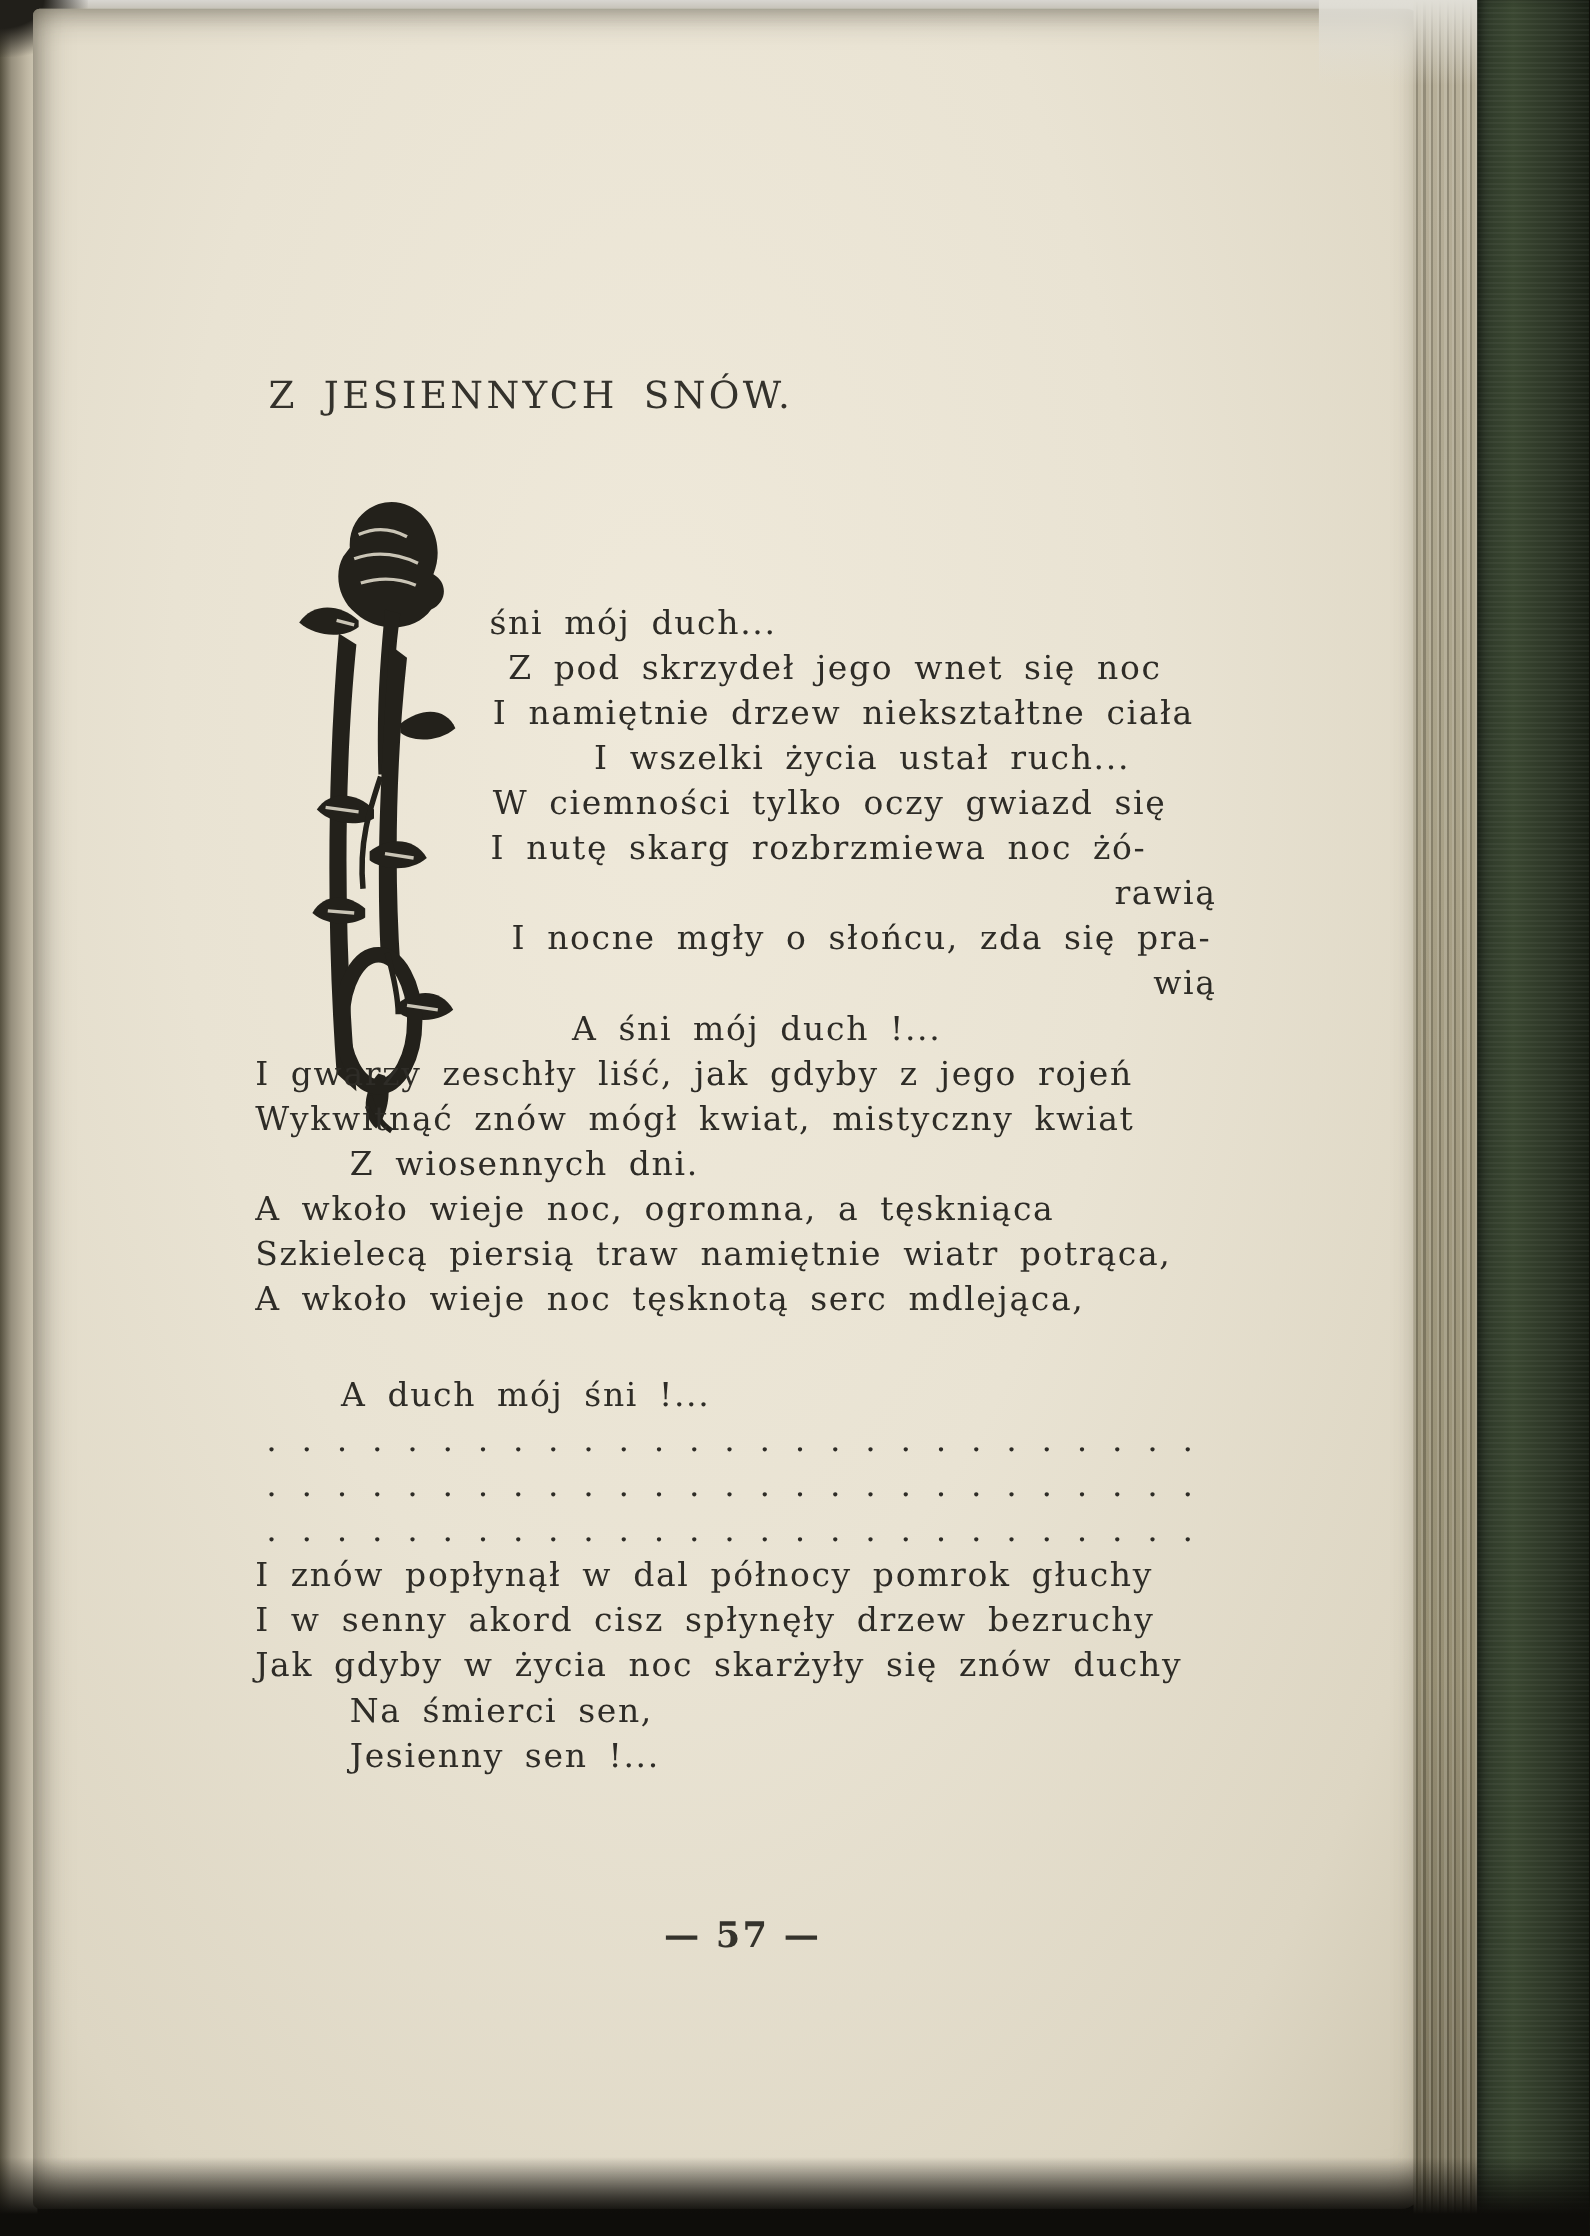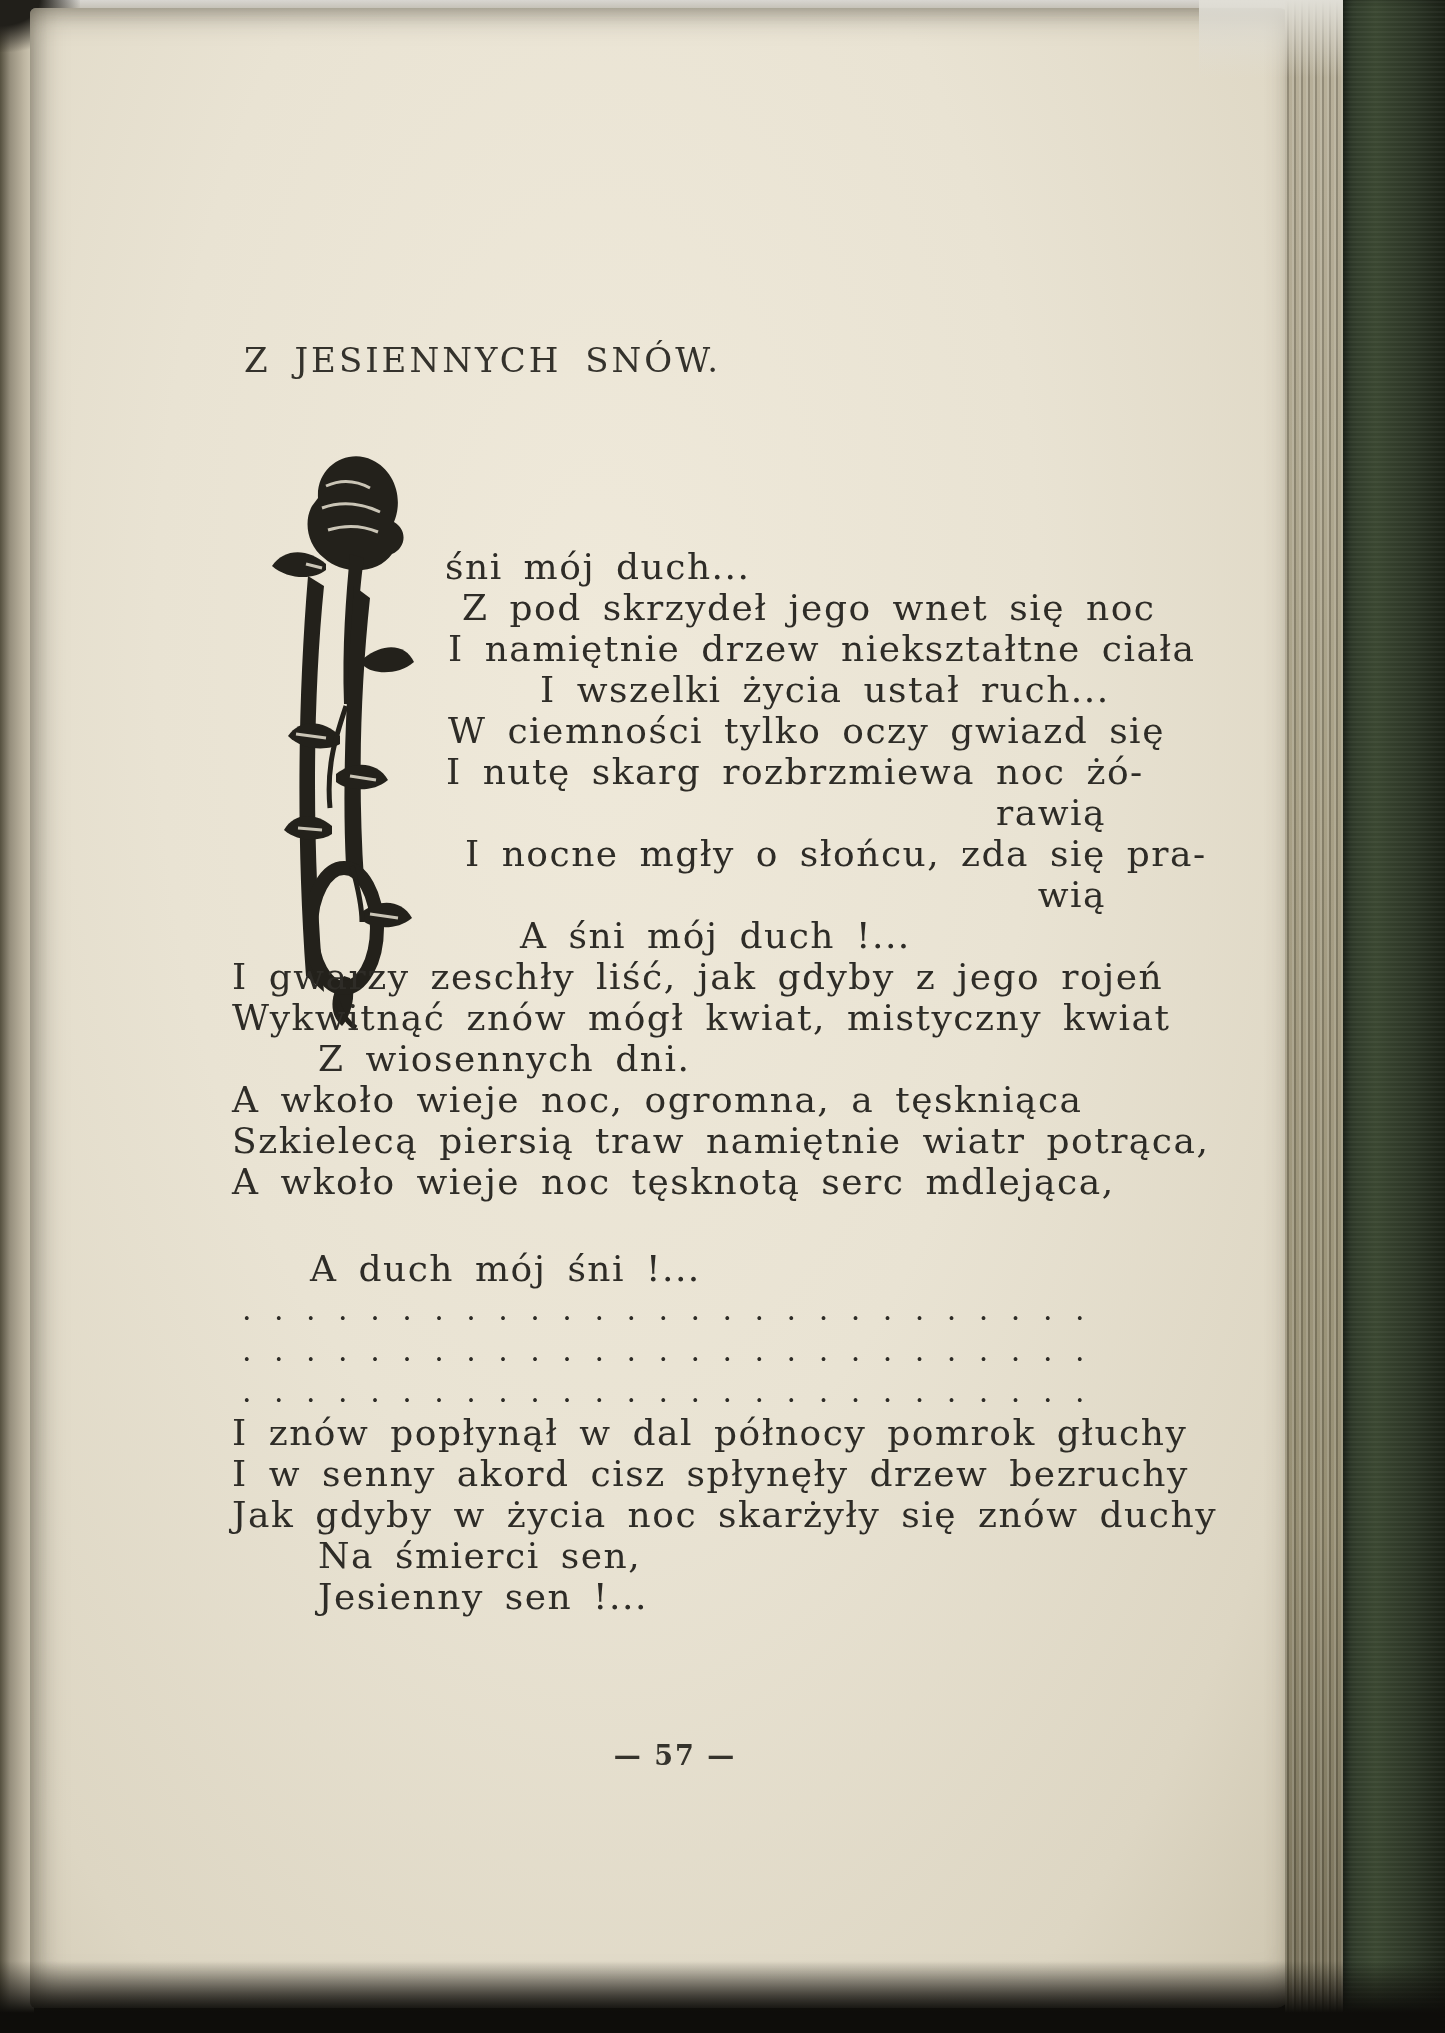--- a/index.html
+++ b/index.html
@@ -37,39 +37,39 @@
     text-decoration:underline;
   }
   .title{
     position:absolute;left:214px;top:332px;margin:0;
     font-size:34px;font-weight:400;letter-spacing:3px;word-spacing:10px;
     color:#34322c;white-space:nowrap;
   }
   .ornament{position:absolute;left:236px;top:428px;width:150px;height:600px;}
   .poem{position:absolute;left:198px;top:538px;width:880px;}
   .ln{
-    height:41px;line-height:41px;font-size:36px;letter-spacing:1.5px;word-spacing:8px;
+    height:41px;line-height:41px;font-size:30px;letter-spacing:1.5px;word-spacing:8px;
     white-space:nowrap;color:#2e2c27;
   }
   .s217{margin-left:217px;}
   .s234{margin-left:234px;}
   .s220{margin-left:220px;}
   .s312{margin-left:312px;}
   .s218{margin-left:218px;}
   .s237{margin-left:237px;}
   .s292{margin-left:292px;}
   .s515{margin-left:515px;}
   .s75{margin-left:90px;}
   .s82{margin-left:82px;margin-top:46px;}
   .s4{margin-left:4px;}
   .right{text-align:right;margin-right:2px;}
   .dots{margin-left:14px;letter-spacing:22.5px;font-size:30px;color:#2e2c27;}
   .pageno{
     position:absolute;left:545px;top:1732px;width:200px;text-align:center;
-    font-size:27px;font-weight:700;letter-spacing:2px;color:#35332c;
+    font-size:32px;font-weight:700;letter-spacing:2px;color:#35332c;
   }
   
   .right-stack{
     position:absolute;right:100px;top:0;width:60px;height:100%;
     background:
       repeating-linear-gradient(90deg,rgba(255,255,255,.16) 0 2px,rgba(0,0,0,.18) 2px 4px,rgba(255,255,255,.05) 4px 7px),
       linear-gradient(180deg,#b5ad96 0,#a39b80 40%,#91896d 75%,#6e6750 100%);
   }
   .right-stack-top{
     position:absolute;right:96px;top:0;width:150px;height:78px;

